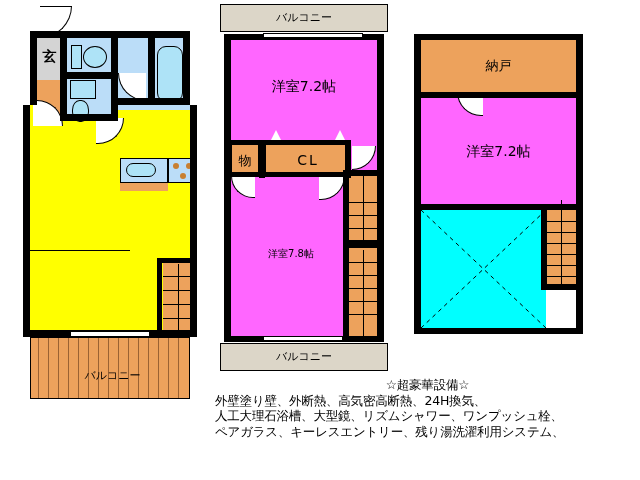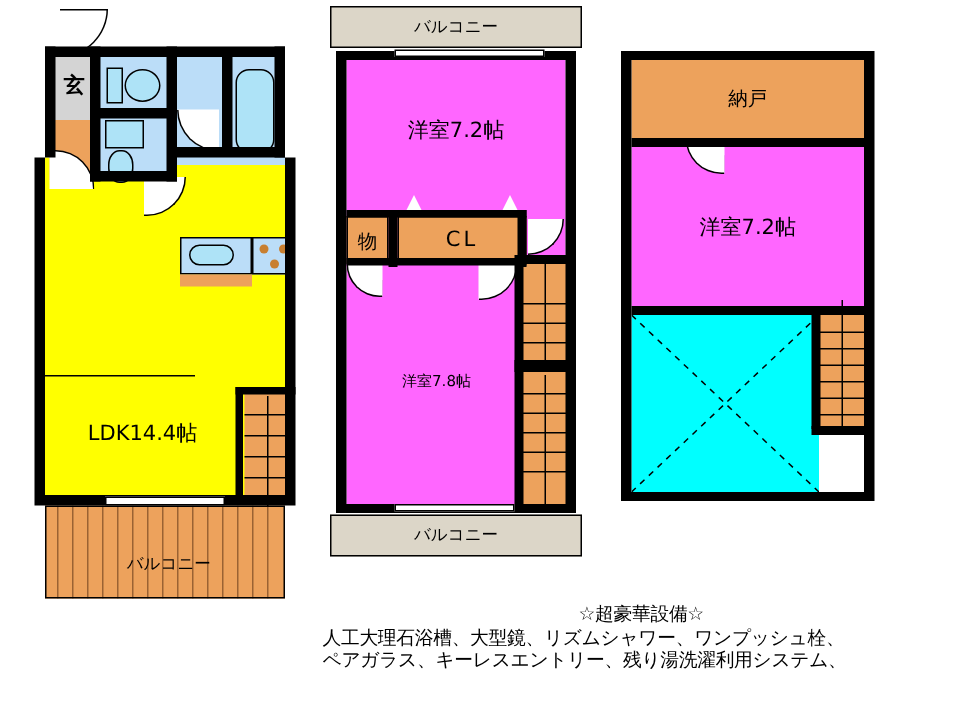--- a/index.html
+++ b/index.html
@@ -21,21 +21,21 @@
   .thinb{border:1px solid #000;box-sizing:border-box;}
   .deck{background:#EDA25C;}
   .deckline{position:absolute;width:1px;background:#9a6233;top:0;bottom:0;}
   .stepline{position:absolute;height:1px;background:#000;left:0;right:0;}
   .vline{position:absolute;width:1px;background:#000;}
   .hline{position:absolute;height:1px;background:#000;}
   .door-arc{position:absolute;border:1px solid #000;background:#fff;box-sizing:border-box;}
   .oval{position:absolute;border:1px solid #000;box-sizing:border-box;}
   .burner{position:absolute;background:#C87F30;border-radius:50%;}
   .specs{position:absolute;left:215px;top:377px;width:425px;color:#000;
-         font-size:12.5px;line-height:15.6px;letter-spacing:-0.2px;margin-top:24px;}
+         font-size:12.5px;line-height:15.6px;letter-spacing:-0.2px;}
   .specs .t{text-align:center;font-size:12.5px;}
   .diag{position:absolute;left:0;top:0;width:100%;height:100%;}
 </style>
 </head>
 <body>
 
 <div class="plan" style="left:0px;top:0px;width:215px;height:410px;">
 
   <div class="room yellow" style="left:30px;top:105px;width:160px;height:230px;"></div>
 
@@ -107,21 +107,20 @@
   <div class="wall" style="left:118px;top:98px;width:72px;height:7px;"></div>
   <div class="wall" style="left:148px;top:38px;width:7px;height:60px;"></div>
   <div class="wall" style="left:30px;top:330px;width:160px;height:7px;"></div>
   <div class="wall" style="left:157px;top:258px;width:40px;height:5px;"></div>
   <div class="wall" style="left:157px;top:258px;width:5px;height:75px;"></div>
   <div class="hline" style="left:30px;top:250px;width:100px;"></div>
   <div class="room white thinb" style="left:70px;top:331px;width:80px;height:6px;"></div>
   <div class="thinb" style="position:absolute;left:30px;top:337px;width:160px;height:62px;border:1px solid #000;background:transparent;"></div>
 
   <div class="lbl" style="left:33px;top:48px;width:33px;font-size:14px;font-weight:bold;">玄</div>
-  <div class="lbl" style="left:40px;top:280px;width:110px;font-size:14px;">LDK14.4帖</div>
   <div class="lbl" style="left:60px;top:368px;width:105px;font-size:11px;">バルコニー</div>
 </div>
 
 <div class="plan" style="left:215px;top:0px;width:180px;height:375px;">
 
   <div class="room beige thinb" style="left:5px;top:4px;width:168px;height:28px;"></div>
   <div class="room beige thinb" style="left:5px;top:343px;width:168px;height:28px;"></div>
 
   <div class="room magenta" style="left:16px;top:40px;width:146px;height:108px;"></div>
   <div class="room magenta" style="left:16px;top:176px;width:146px;height:160px;"></div>
@@ -206,15 +205,16 @@
   <div class="wall" style="left:16px;top:174px;width:155px;height:6px;"></div>
   <div class="wall" style="left:136px;top:174px;width:6px;height:82px;"></div>
   <div class="wall" style="left:136px;top:254px;width:41px;height:6px;"></div>
 
   <div class="lbl" style="left:16px;top:27px;width:155px;font-size:13px;">納戸</div>
   <div class="lbl" style="left:16px;top:113px;width:155px;font-size:14px;">洋室7.2帖</div>
 </div>
 
 <div class="specs">
   <div class="t">☆超豪華設備☆</div>
+  <div>外壁塗り壁、外断熱、高気密高断熱、24H換気、</div>
   <div>人工大理石浴槽、大型鏡、リズムシャワー、ワンプッシュ栓、</div>
   <div>ペアガラス、キーレスエントリー、残り湯洗濯利用システム、</div>
 </div>
 
 </body></html>

